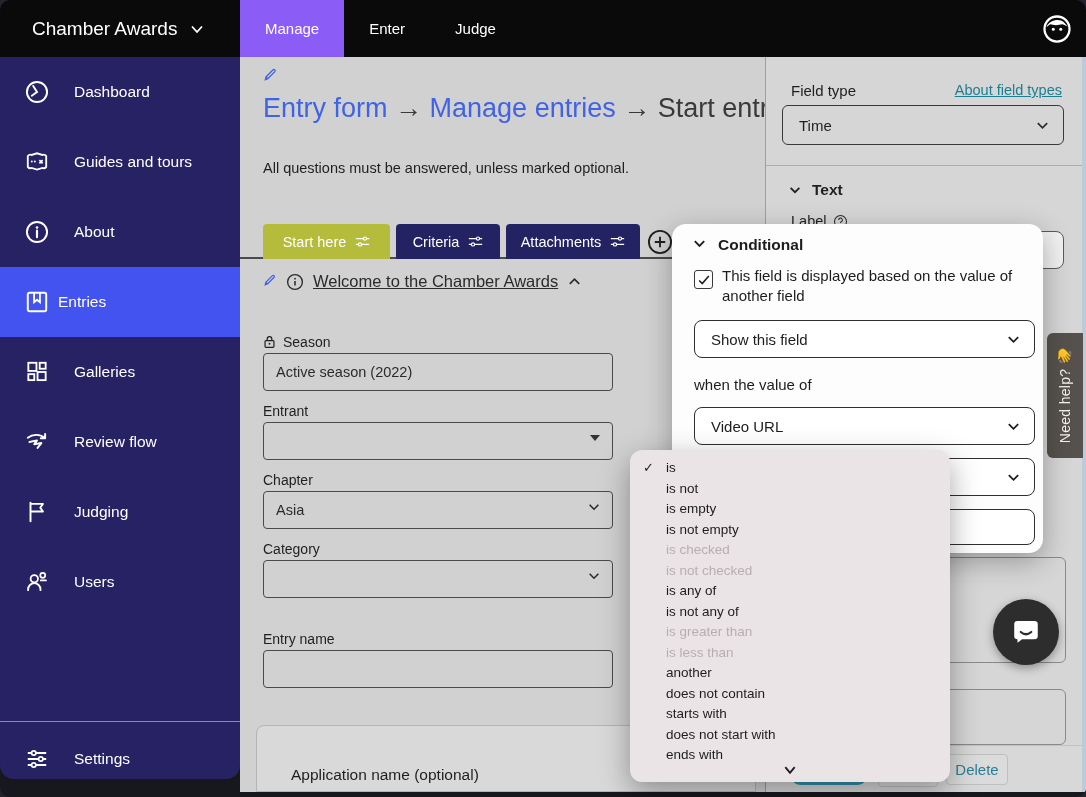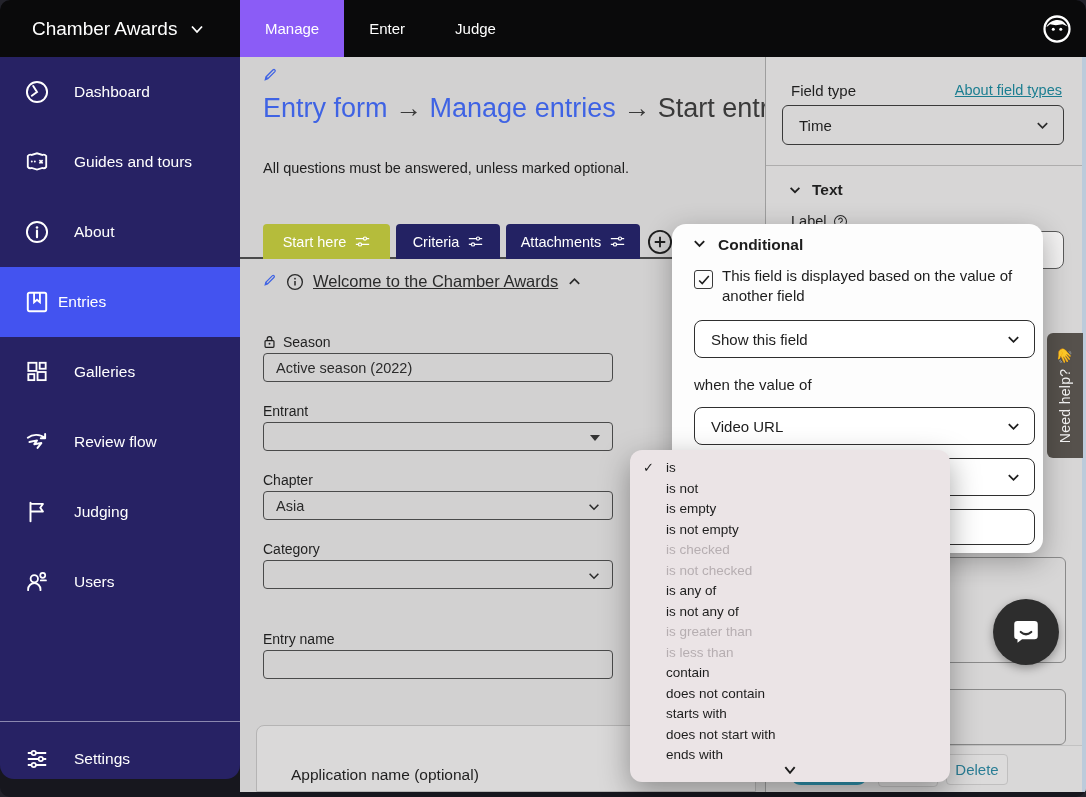--- a/index.html
+++ b/index.html
@@ -29,21 +29,21 @@
   .h1 .lnk { color:#3f63e4; cursor:pointer; }
   .subtitle { font-size:14.5px; color:#1f1f1f; }
   .ftab { position:absolute; top:167px; height:35px; display:flex; align-items:center; justify-content:center; gap:9px; color:#fff; font-size:14.5px; border-radius:4px 4px 0 0; cursor:pointer; z-index:2; }
   .ftab.olive { background:#b5bc3b; }
   .ftab.navy { background:#232263; }
   .tabline { position:absolute; top:200px; left:0; right:0; height:2px; background:#4a4a4a; z-index:1; }
   .pluscirc { position:absolute; left:406px; top:171px; width:28px; height:28px; color:#1f1f1f; cursor:pointer; }
   .secrow { position:absolute; left:23px; top:215px; display:flex; align-items:center; gap:9px; color:#2b2b2b; }
   .sectitle { font-size:16.5px; text-decoration:underline; color:#2b2b2b; cursor:pointer; }
   .flabel { position:absolute; left:23px; font-size:14px; color:#1f1f1f; display:flex; align-items:center; gap:7px; }
-  .finput { position:absolute; left:23px; width:350px; height:29px; border:1.3px solid #4a4a4a; border-radius:4px; font-size:14.5px; color:#2b2b2b; display:flex; align-items:center; padding:0 12px; background:transparent; cursor:text; }
+  .finput { position:absolute; left:23px; width:350px; height:38px; border:1.3px solid #4a4a4a; border-radius:4px; font-size:14.5px; color:#2b2b2b; display:flex; align-items:center; padding:0 12px; background:transparent; cursor:text; }
   .fselect { cursor:pointer; }
   .fselect .chev { position:absolute; right:11px; top:8px; color:#2b2b2b; }
   .caretdn { position:absolute; right:12px; top:12px; width:0; height:0; border-left:5px solid transparent; border-right:5px solid transparent; border-top:6px solid #333; }
   .appbox { position:absolute; left:16px; top:668px; width:500px; height:67px; background:#dad9d9; border:1px solid #b5b4b4; border-radius:8px 8px 0 0; }
   .appbox .albl { position:absolute; left:34px; top:40px; font-size:15.5px; color:#1f1f1f; }
 
   
   .panel { position:absolute; left:765px; top:57px; width:321px; height:735px; background:#d7d6d6; border-left:1px solid #9e9e9e; }
   .plabel { font-size:15px; color:#1f1f1f; }
   .plink { font-size:14.5px; color:#1b7e91; text-decoration:underline; cursor:pointer;text-align:center; }
@@ -385,21 +385,21 @@
     <div class="opt"><span class="chk">✓</span><span>is</span></div>
     <div class="opt"><span>is not</span></div>
     <div class="opt"><span>is empty</span></div>
     <div class="opt"><span>is not empty</span></div>
     <div class="opt disabled"><span>is checked</span></div>
     <div class="opt disabled"><span>is not checked</span></div>
     <div class="opt"><span>is any of</span></div>
     <div class="opt"><span>is not any of</span></div>
     <div class="opt disabled"><span>is greater than</span></div>
     <div class="opt disabled"><span>is less than</span></div>
-    <div class="opt"><span>contain</span></div>
+    <div class="opt"><span>another</span></div>
     <div class="opt"><span>does not contain</span></div>
     <div class="opt"><span>starts with</span></div>
     <div class="opt"><span>does not start with</span></div>
     <div class="opt"><span>ends with</span></div>
     <div class="opmore">
       <svg width="15" height="12" viewBox="0 0 16 12">
           <polyline points="3,3 8,9 13,3" fill="none" stroke="#1d1d1d" stroke-width="2"></polyline>
         </svg>
     </div>
   </div>

